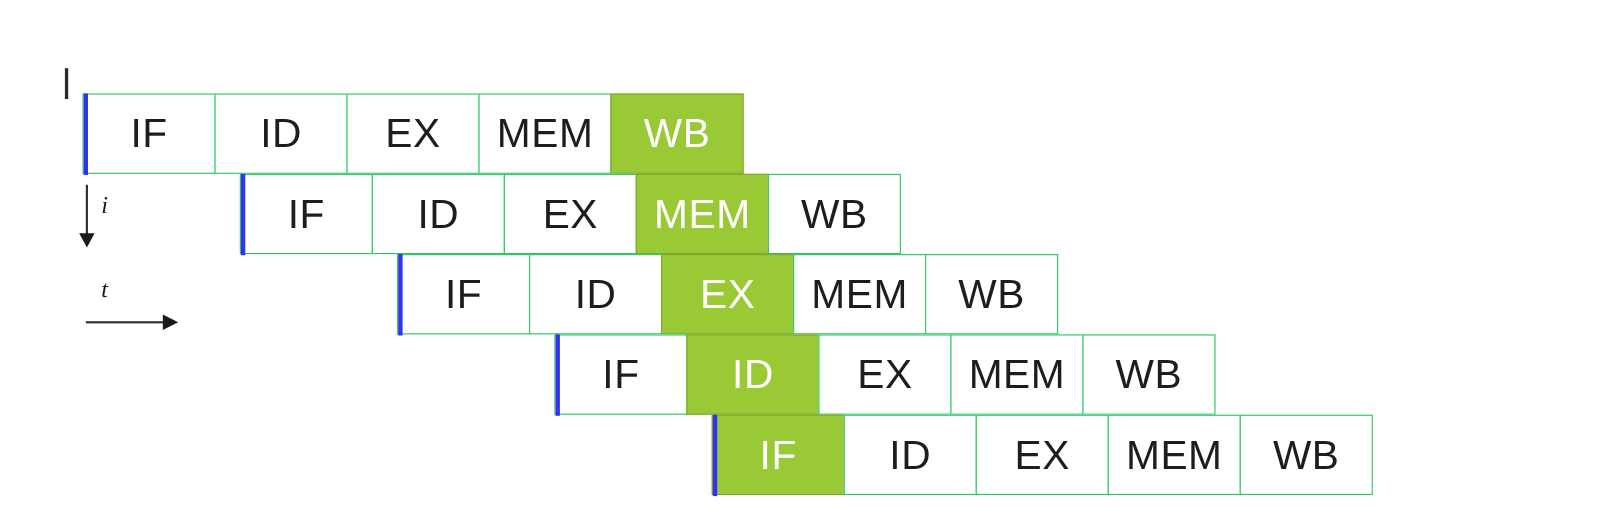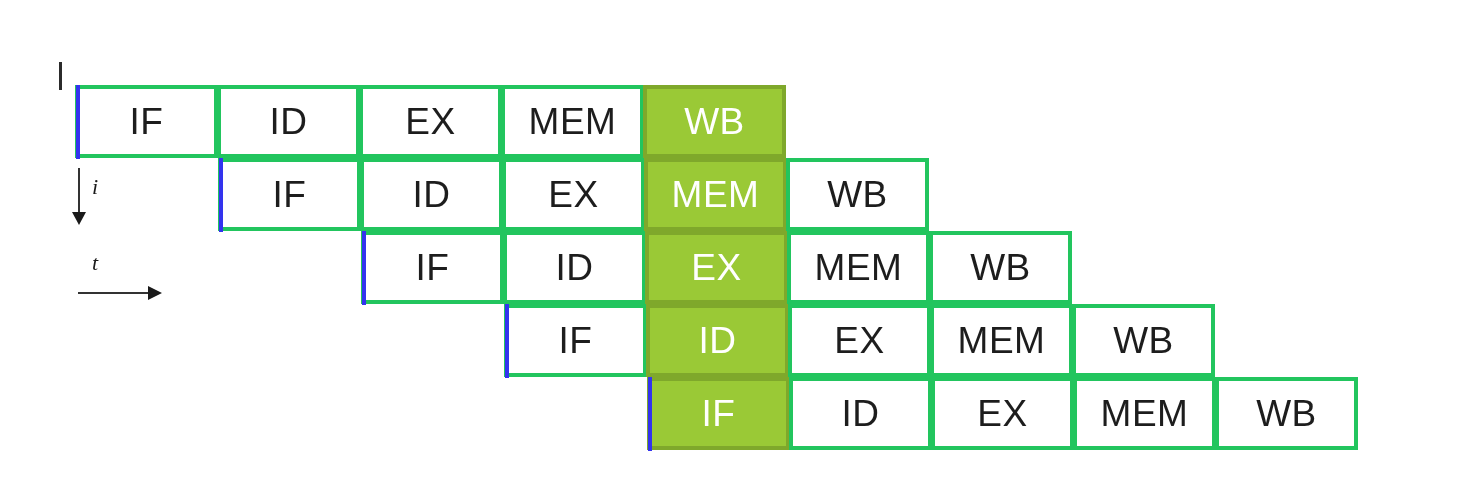--- a/index.html
+++ b/index.html
@@ -90,23 +90,23 @@
   }
 
   
   .pipeline-row {
     position: absolute;
     display: flex;
     height: 73px;
   }
   .stage-cell {
     box-sizing: border-box;
-    width: 143px;
+    width: 121px;
     height: 73px;
-    border: 4px solid #22c55e;
+    border: 1px solid #22c55e;
     margin-left: -1px;
     margin-top: -1px;
     display: flex;
     align-items: center;
     justify-content: center;
     font-size: 37px;
     color: #1d1d1d;
     background: #ffffff;
     letter-spacing: 0.5px;
   }

